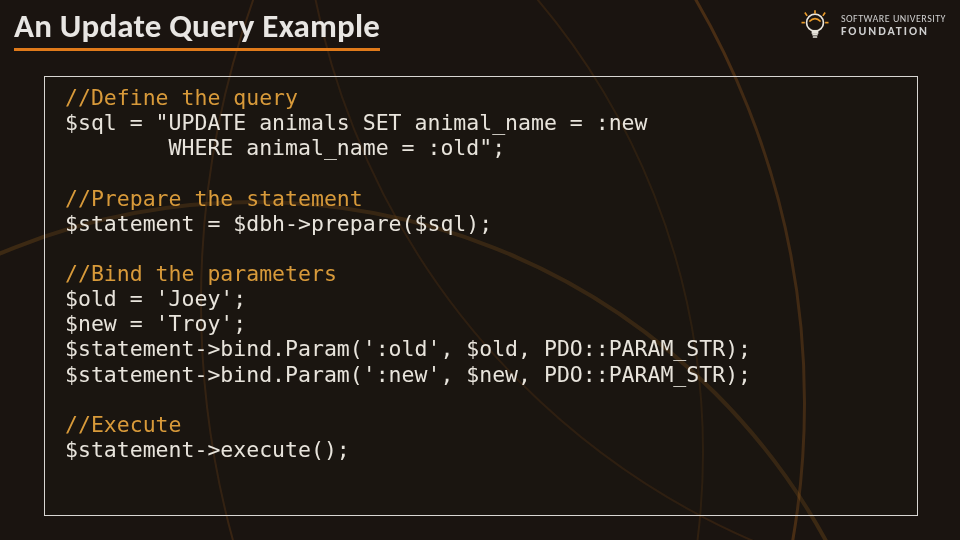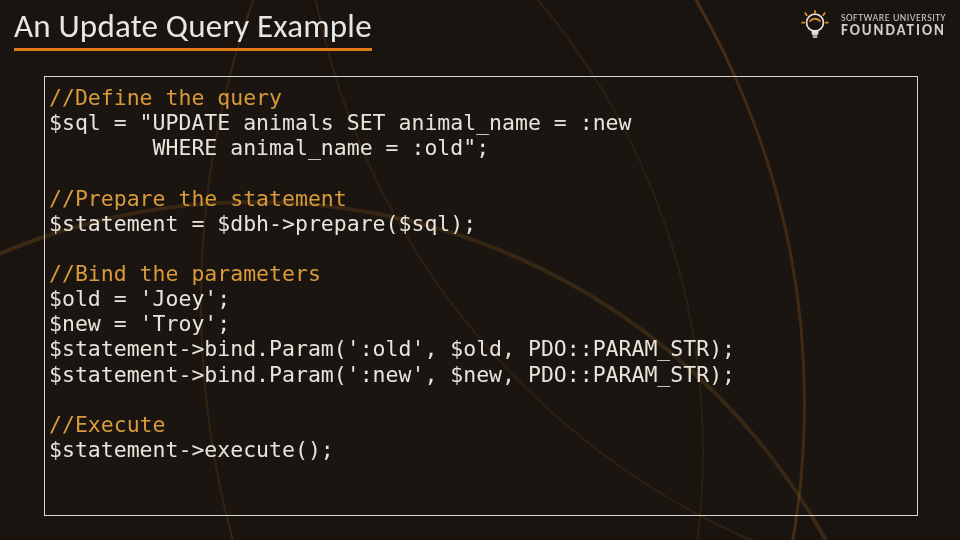--- a/index.html
+++ b/index.html
@@ -27,21 +27,21 @@
   .arc2 { width: 1400px; height: 1400px; left: -700px; top: -250px; border-color: rgba(140, 80, 20, 0.2); }
   .arc3 { width: 1800px; height: 1800px; left: 200px;  top: -600px; border-color: rgba(180, 100, 30, 0.2); }
   .arc4 { width: 1300px; height: 1300px; left: -400px; top: 200px;  border-color: rgba(255, 160, 40, 0.15); border-width: 4px;}
   .arc5 { width: 1500px; height: 1500px; left: 300px;  top: -900px; border-color: rgba(160, 90, 20, 0.18); }
 
   .title {
     position: absolute;
     left: 14px;
     top: 6px;
     font-size: 33px;
-    font-weight: 400;
+    font-weight: 700;
     color: #e8e6e3;
     padding-bottom: 2px;
     border-bottom: 3px solid #e07a1a;
     z-index: 2;
     letter-spacing: 0.2px;
   }
 
   .logo {
     position: absolute;
     right: 14px;
@@ -55,32 +55,32 @@
     width: 36px;
     height: 36px;
   }
   .logo-text {
     color: #cfcfcf;
     font-size: 10px;
     line-height: 1.05;
     letter-spacing: 0.5px;
   }
   .logo-text .l1 { font-weight: 400; }
-  .logo-text .l2 { font-weight: 700; letter-spacing: 2px; font-size: 15px; }
+  .logo-text .l2 { font-weight: 700; letter-spacing: 2px; font-size: 12px; }
 
   .code-box {
     position: absolute;
     left: 44px;
     top: 76px;
     width: 874px;
     height: 440px;
     border: 1px solid #d8d6d3;
     background: rgba(30, 24, 18, 0.15);
     box-sizing: border-box;
-    padding: 8px 12px 8px 4px;
+    padding: 8px 12px 8px 20px;
     z-index: 2;
   }
   pre.code {
     margin: 0;
     font-family: Consolas, "Lucida Console", monospace;
     font-size: 21.5px;
     line-height: 1.17;
     color: #e8e4dc;
     white-space: pre;
   }

